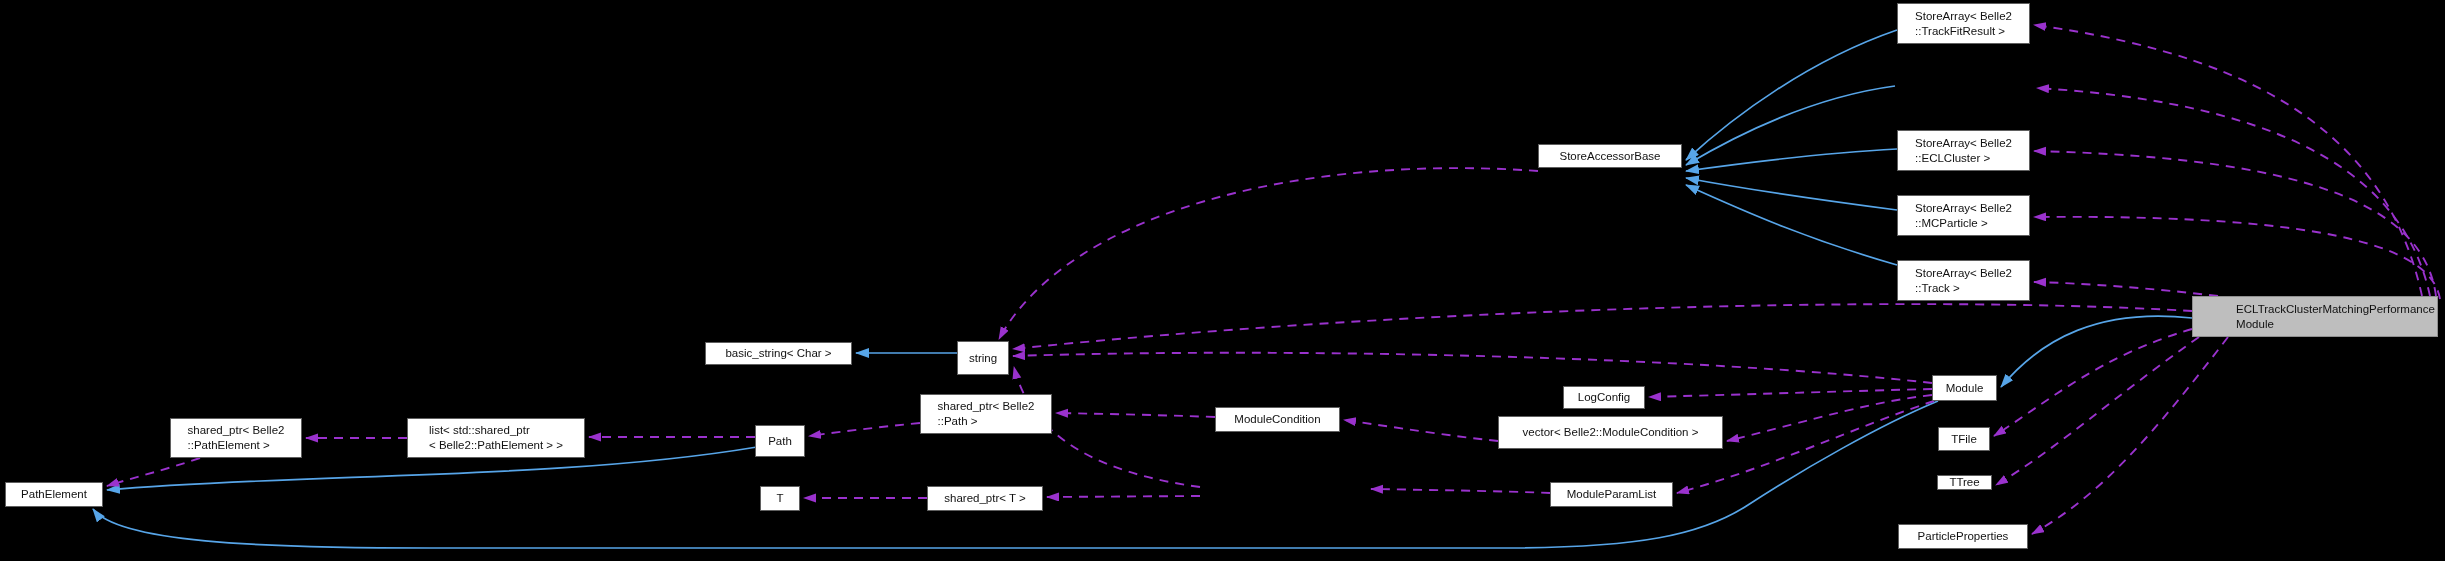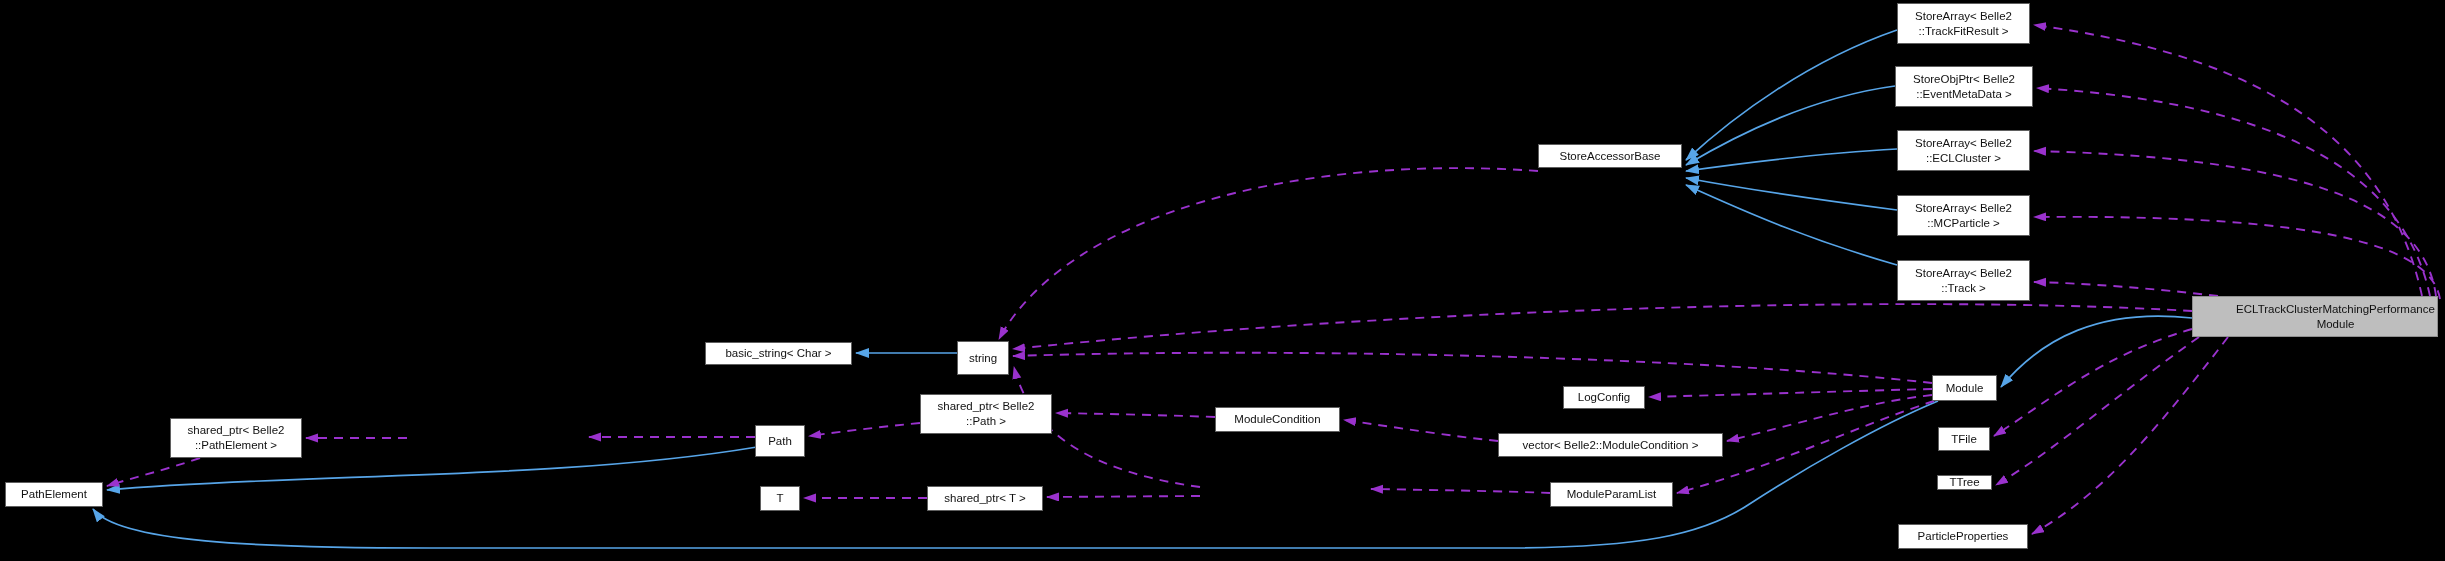--- a/index.html
+++ b/index.html
@@ -2,21 +2,21 @@
 <html><head>
 <meta charset="utf-8">
 <style>
   html,body{margin:0;padding:0;background:#000;}
   .stage{position:relative;width:2445px;height:561px;background:#000;overflow:hidden;
          font-family:"Liberation Sans","DejaVu Sans",sans-serif;}
   .edges{position:absolute;left:0;top:0;width:2445px;height:561px;}
   .inh{stroke:#57a5e8;stroke-width:1.7;fill:none;}
   .use{stroke:#9a32cd;stroke-width:1.9;fill:none;stroke-dasharray:9 7;}
   .node{position:absolute;box-sizing:border-box;background:#ffffff;border:1.5px solid #5f5f5f;
-        color:#111;display:flex;align-items:center;justify-content:center;text-align:center;
+        color:#111;display:flex;align-items:center;justify-content:center;text-align:left;
         font-size:11.5px;line-height:1.3;white-space:pre-line;z-index:2;}
   .node.hl{background:#bebebe;border-color:#8f8f8f;padding-left:41px;}
 </style>
 </head>
 <body>
 
 <div class="stage">
 
   <svg class="edges" viewBox="0 0 2445 561">
     <defs>
@@ -57,43 +57,43 @@
     <path class="use" marker-end="url(#ap)" d="M755,437 L589,437"></path>
     <path class="use" marker-end="url(#ap)" d="M407,438 L306,438"></path>
     <path class="use" marker-end="url(#ap)" d="M200,458 C165,470 135,477 107,486"></path>
     <path class="use" marker-end="url(#ap)" d="M2192,329 C2100,356 2050,400 1994,436"></path>
     <path class="use" marker-end="url(#ap)" d="M2199,337 C2115,396 2058,448 1996,485"></path>
     <path class="use" marker-end="url(#ap)" d="M2228,337 C2152,436 2100,496 2032,534"></path>
   </svg>
 
   <div class="node" style="left:1897px;top:3px;width:133px;height:41px">StoreArray&lt; Belle2
 ::TrackFitResult &gt;</div>
-  <div class="node" style="left:1895px;top:66px;width:138px;height:41px">StoreObjPtr&lt; Belle2
-::EventMetaData &gt;</div>
   <div class="node" style="left:1897px;top:130px;width:133px;height:41px">StoreArray&lt; Belle2
 ::ECLCluster &gt;</div>
   <div class="node" style="left:1897px;top:195px;width:133px;height:41px">StoreArray&lt; Belle2
 ::MCParticle &gt;</div>
   <div class="node" style="left:1897px;top:260px;width:133px;height:41px">StoreArray&lt; Belle2
 ::Track &gt;</div>
   <div class="node" style="left:1538px;top:144px;width:144px;height:24px">StoreAccessorBase</div>
   <div class="node hl" style="left:2192px;top:296px;width:246px;height:41px">ECLTrackClusterMatchingPerformance
 Module</div>
   <div class="node" style="left:705px;top:342px;width:147px;height:23px">basic_string&lt; Char &gt;</div>
   <div class="node" style="left:957px;top:341px;width:52px;height:34px">string</div>
   <div class="node" style="left:920px;top:394px;width:132px;height:40px">shared_ptr&lt; Belle2
 ::Path &gt;</div>
   <div class="node" style="left:1215px;top:407px;width:125px;height:25px">ModuleCondition</div>
   <div class="node" style="left:1563px;top:386px;width:82px;height:23px">LogConfig</div>
-  <div class="node" style="left:1498px;top:433px;width:225px;height:24px">vector&lt; Belle2::ModuleCondition &gt;</div>
+  <div class="node" style="left:1498px;top:416px;width:225px;height:33px">vector&lt; Belle2::ModuleCondition &gt;</div>
   <div class="node" style="left:1932px;top:375px;width:65px;height:26px">Module</div>
   <div class="node" style="left:1938px;top:427px;width:52px;height:24px">TFile</div>
   <div class="node" style="left:1937px;top:475px;width:55px;height:15px">TTree</div>
   <div class="node" style="left:1898px;top:524px;width:130px;height:25px">ParticleProperties</div>
   <div class="node" style="left:170px;top:418px;width:132px;height:40px">shared_ptr&lt; Belle2
 ::PathElement &gt;</div>
+  <div class="node" style="left:407px;top:418px;width:178px;height:40px">list&lt; std::shared_ptr
+&lt; Belle2::PathElement &gt; &gt;</div>
   <div class="node" style="left:755px;top:425px;width:50px;height:32px">Path</div>
   <div class="node" style="left:5px;top:482px;width:98px;height:25px">PathElement</div>
   <div class="node" style="left:760px;top:486px;width:40px;height:25px">T</div>
   <div class="node" style="left:927px;top:486px;width:116px;height:25px">shared_ptr&lt; T &gt;</div>
   <div class="node" style="left:1550px;top:482px;width:123px;height:25px">ModuleParamList</div>
 
 </div>
 
 </body></html>

